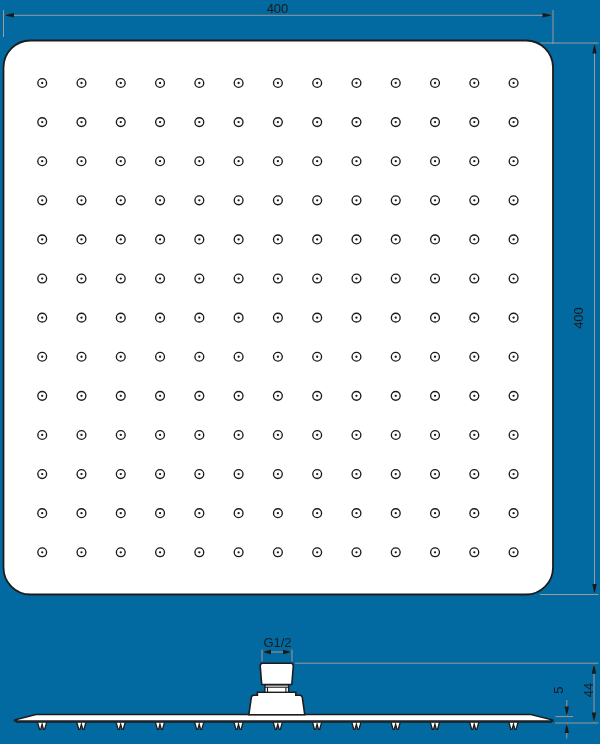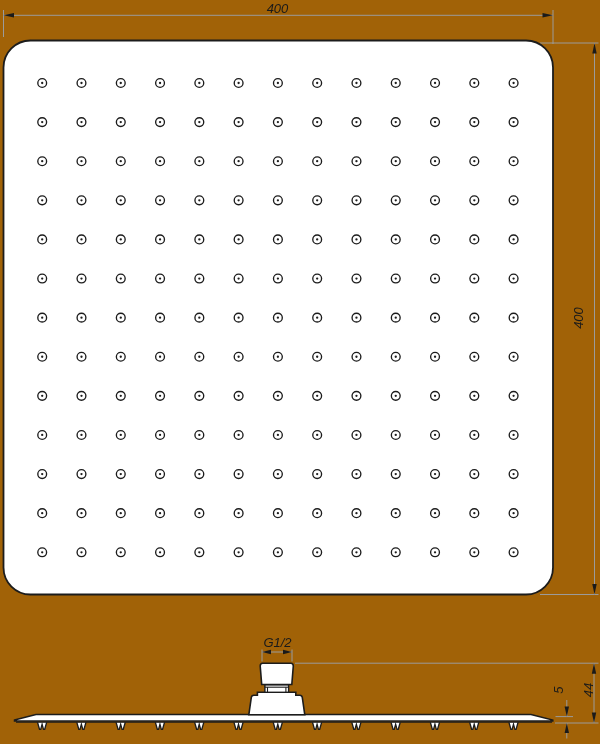--- a/index.html
+++ b/index.html
@@ -1,16 +1,16 @@
 <!DOCTYPE html>
 <html><head>
 <meta charset="utf-8">
 <style>
   html,body{margin:0;padding:0;background:#ffffff;}
-  .canvas{position:relative;width:600px;height:744px;background:#a16207;overflow:hidden;font-style:italic;}
+  .canvas{position:relative;width:600px;height:744px;background:#0369a1;overflow:hidden;}
   svg text{
     font-family:"Liberation Sans", sans-serif;
     font-size:13px;
     fill:#1a1a1a;
   }
 </style>
 </head>
 <body>
 
 <div class="canvas">

